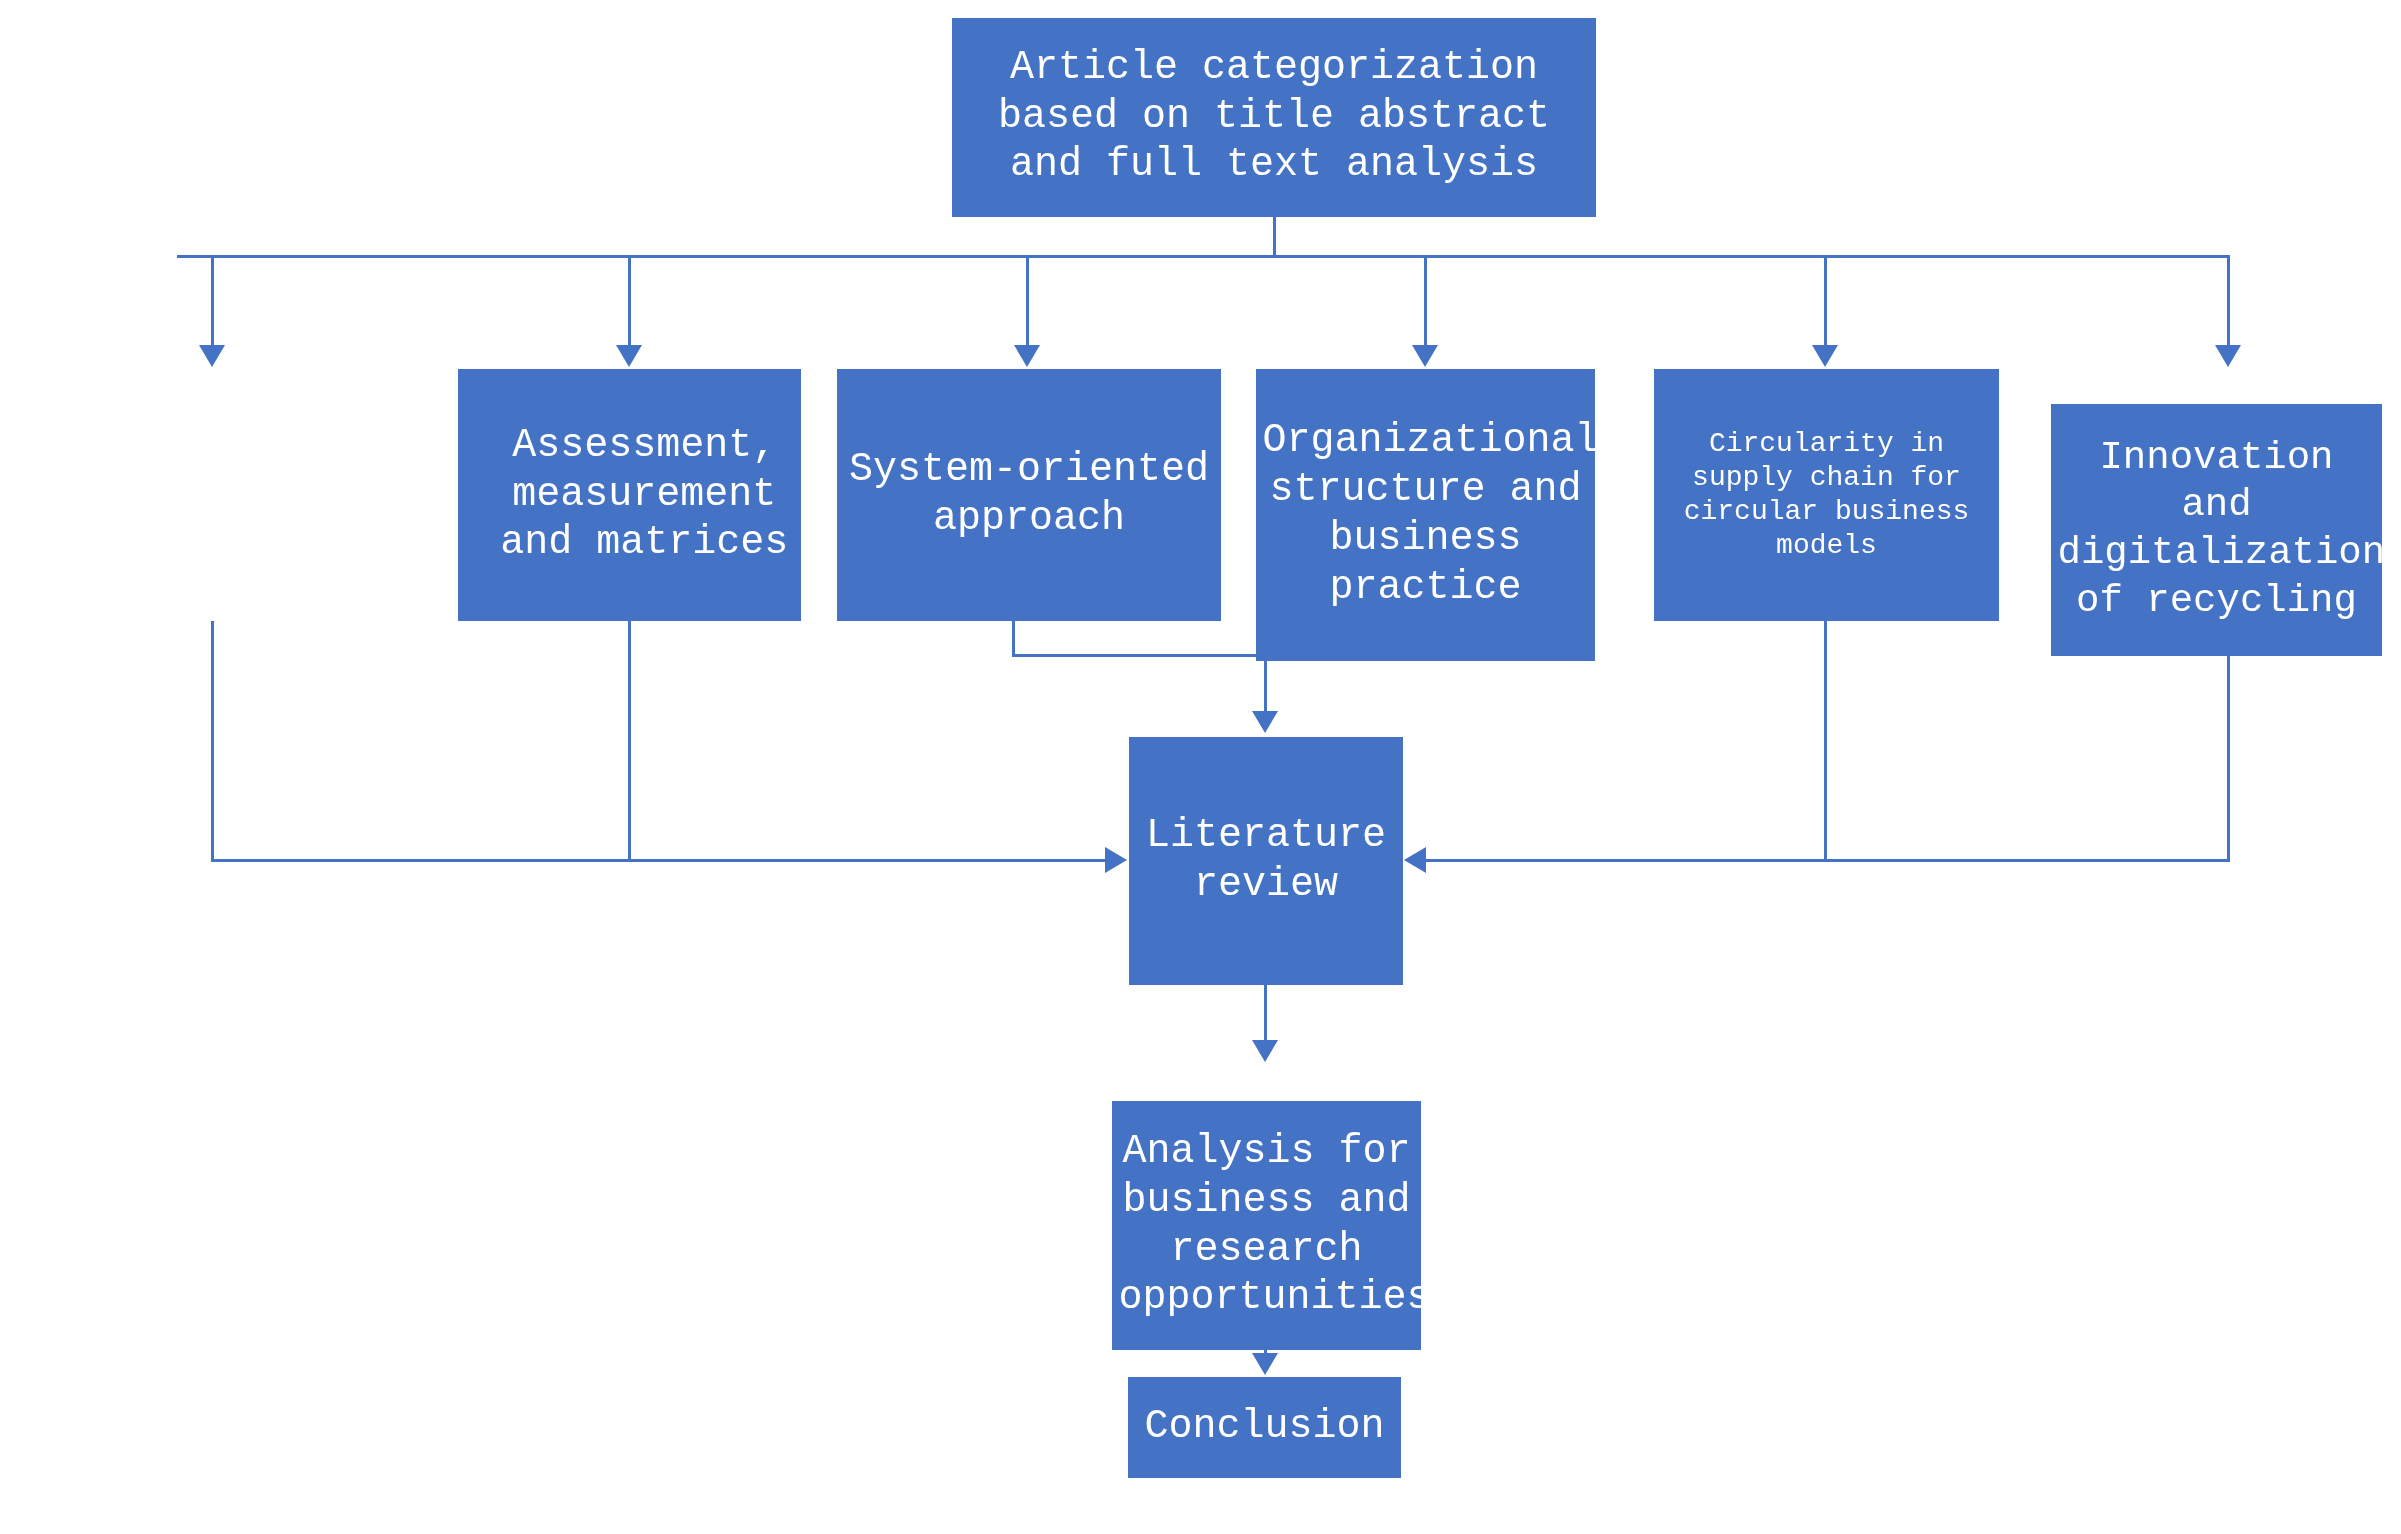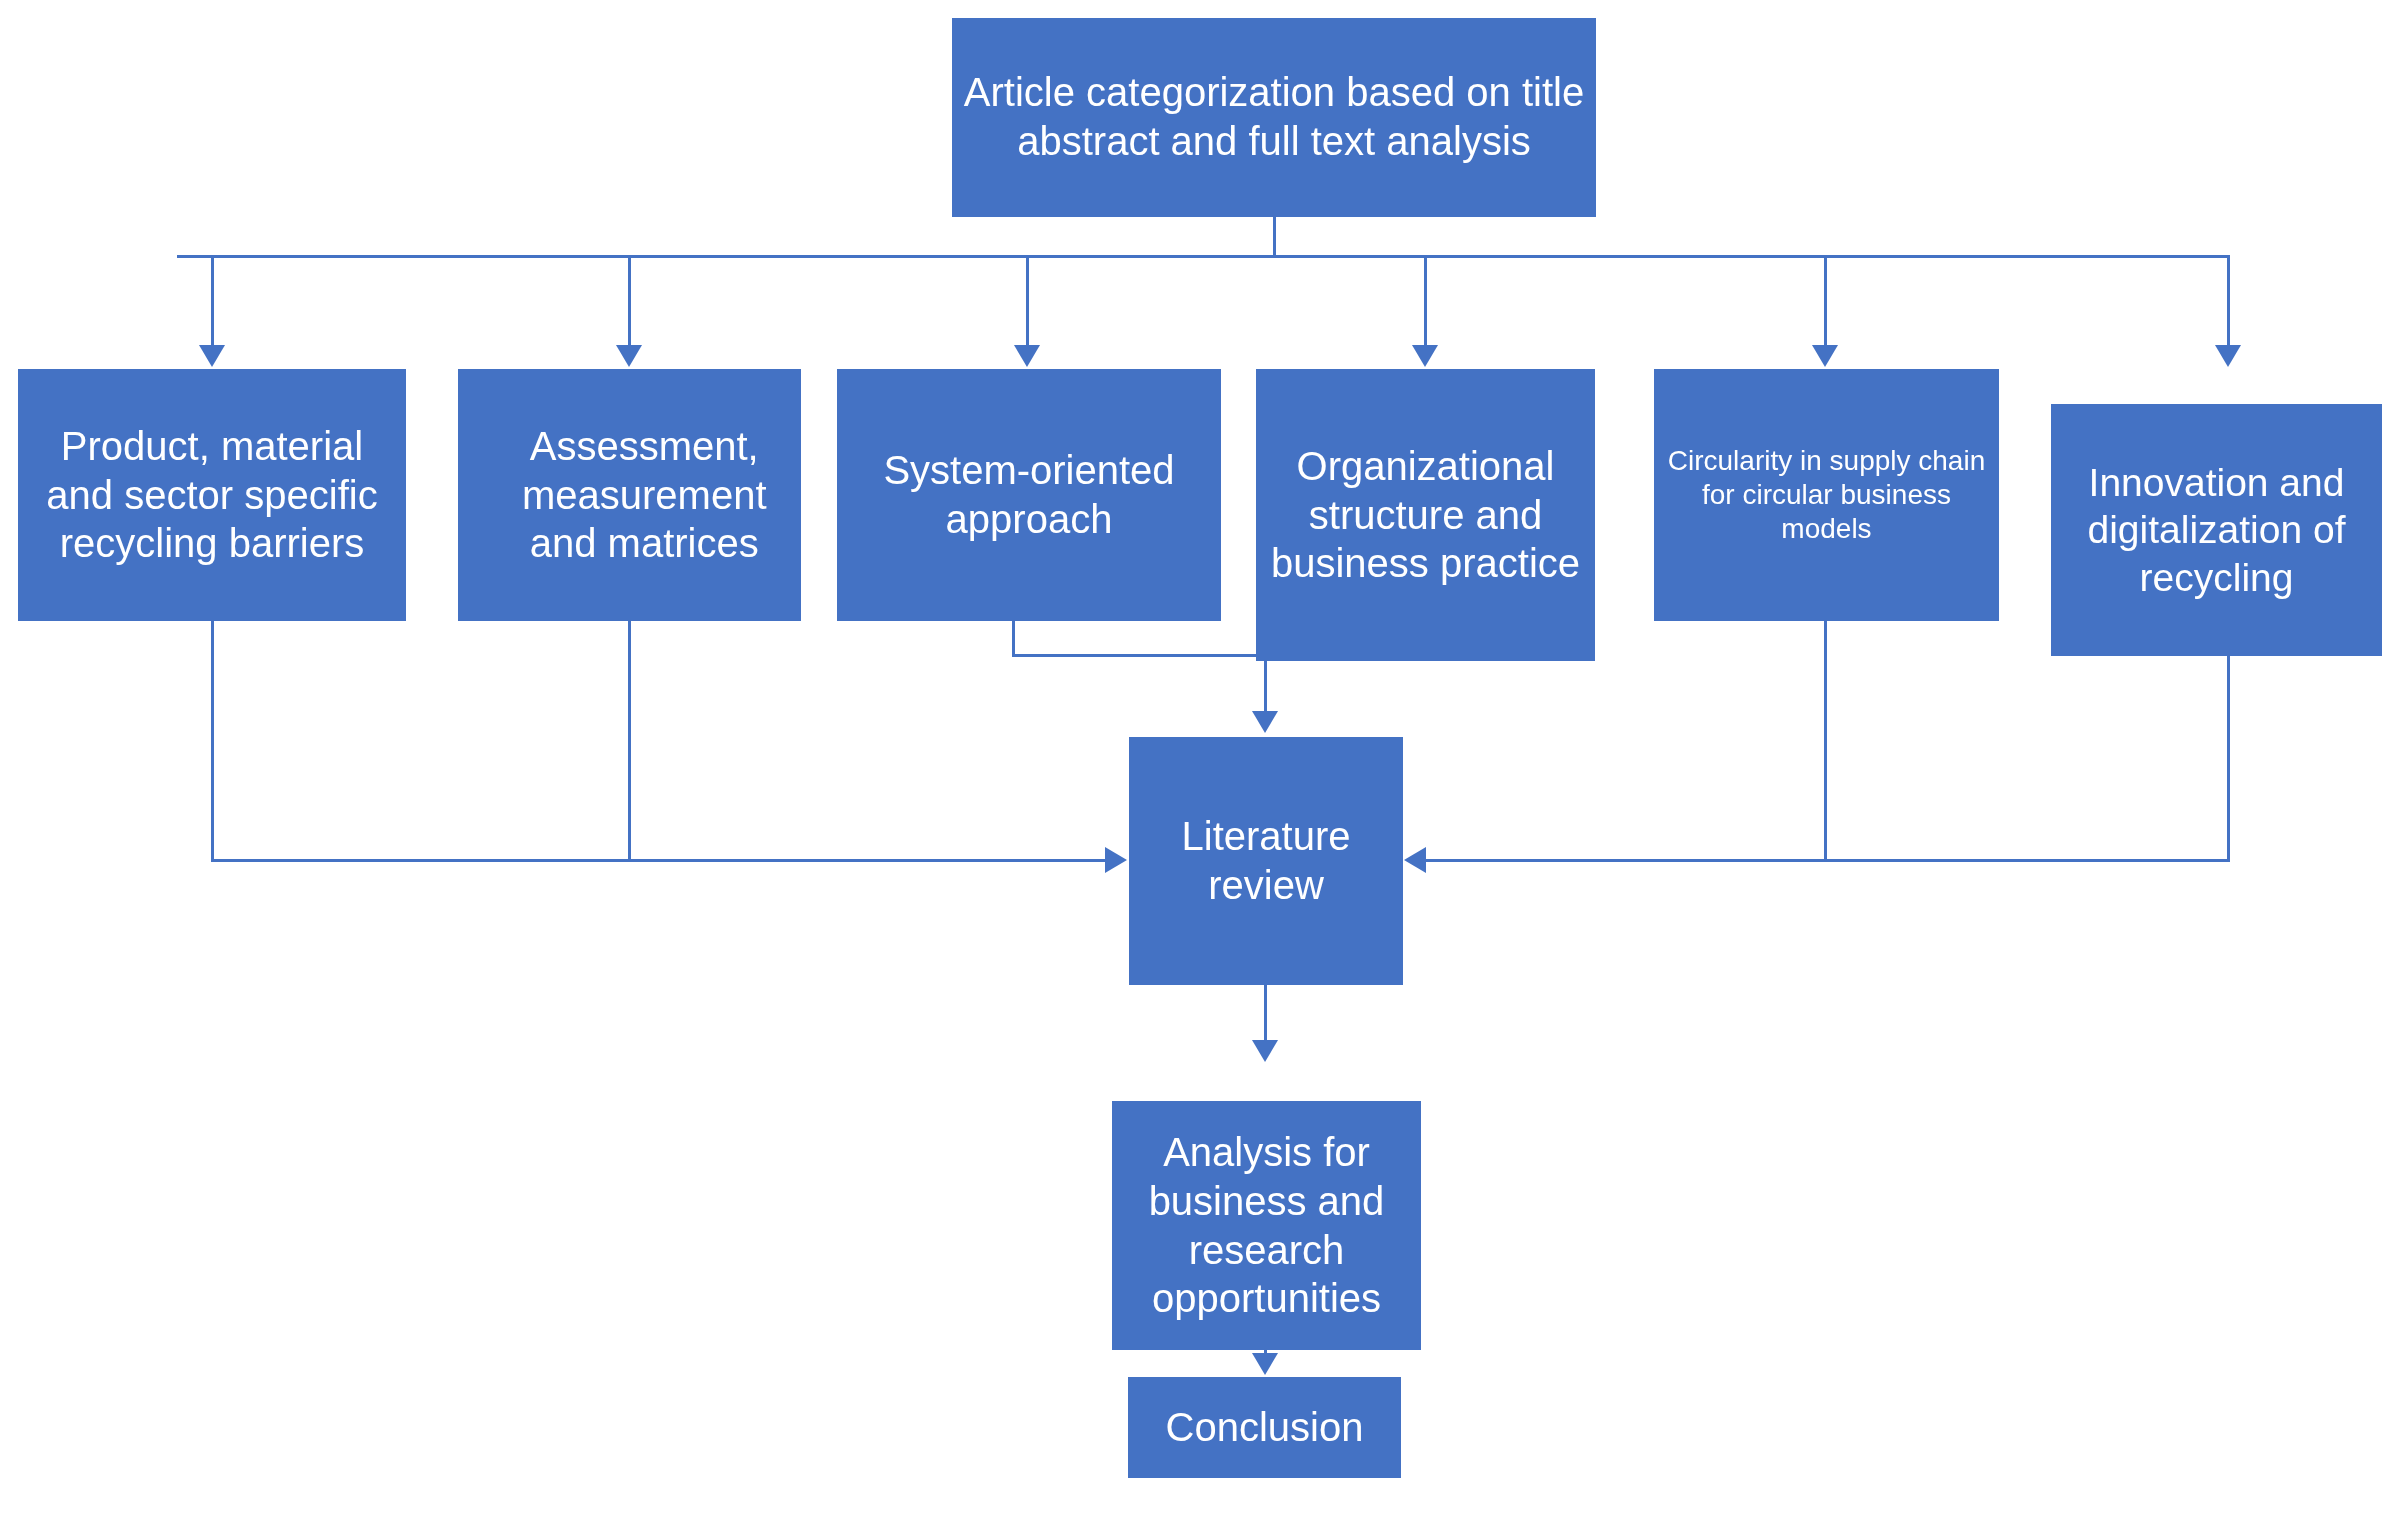--- a/index.html
+++ b/index.html
@@ -7,21 +7,21 @@
     margin: 0;
     padding: 0;
     background: #ffffff;
   }
   #canvas {
     position: relative;
     width: 2401px;
     height: 1534px;
     background: #ffffff;
     overflow: hidden;
-    font-family: Liberation Sans, sans-serif;
+    font-family: Liberation Mono, monospace;
   }
   .node {
     position: absolute;
     box-sizing: border-box;
     background: #4472C4;
     color: #ffffff;
     display: flex;
     align-items: center;
     justify-content: center;
     text-align: center;
@@ -120,23 +120,20 @@
   <div class="vline" style="left:1264px; top:985px; height:59px;"></div>
   <div class="arrow-down" style="left:1252px; top:1040px;"></div>
 
   <div class="vline" style="left:1264px; top:1313px; height:42px;"></div>
   <div class="arrow-down" style="left:1252px; top:1353px;"></div>
 
   <div class="node" id="node-top">
     <span class="label">Article categorization based on title abstract and full text analysis</span>
   </div>
 
-  <div class="node" id="node-cat-1">
-    <span class="label">Product, material and sector specific recycling barriers</span>
-  </div>
 
   <div class="node" id="node-cat-2">
     <span class="label">Assessment, measurement and matrices</span>
   </div>
 
   <div class="node" id="node-cat-3">
     <span class="label">System-oriented approach</span>
   </div>
 
   <div class="node" id="node-cat-4">

